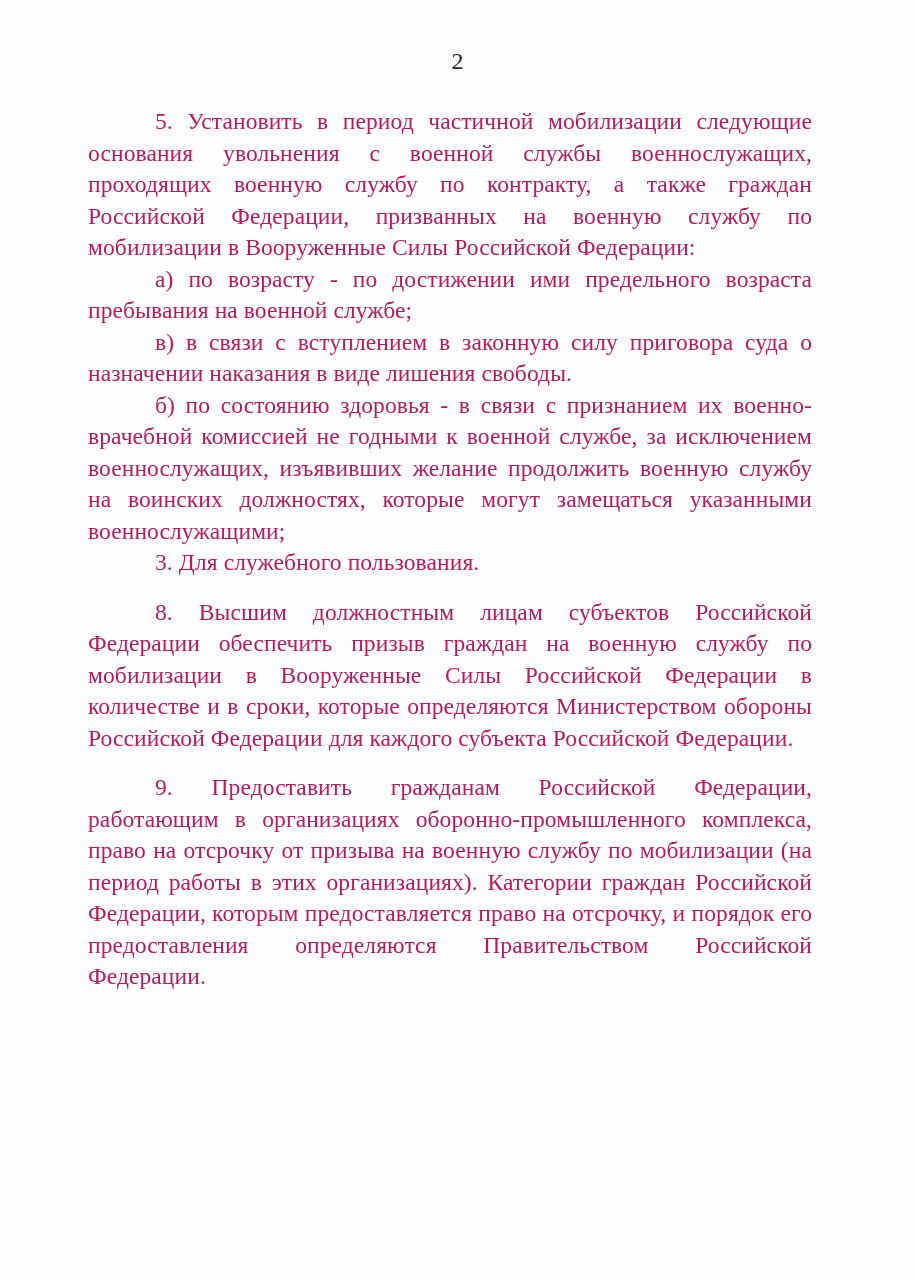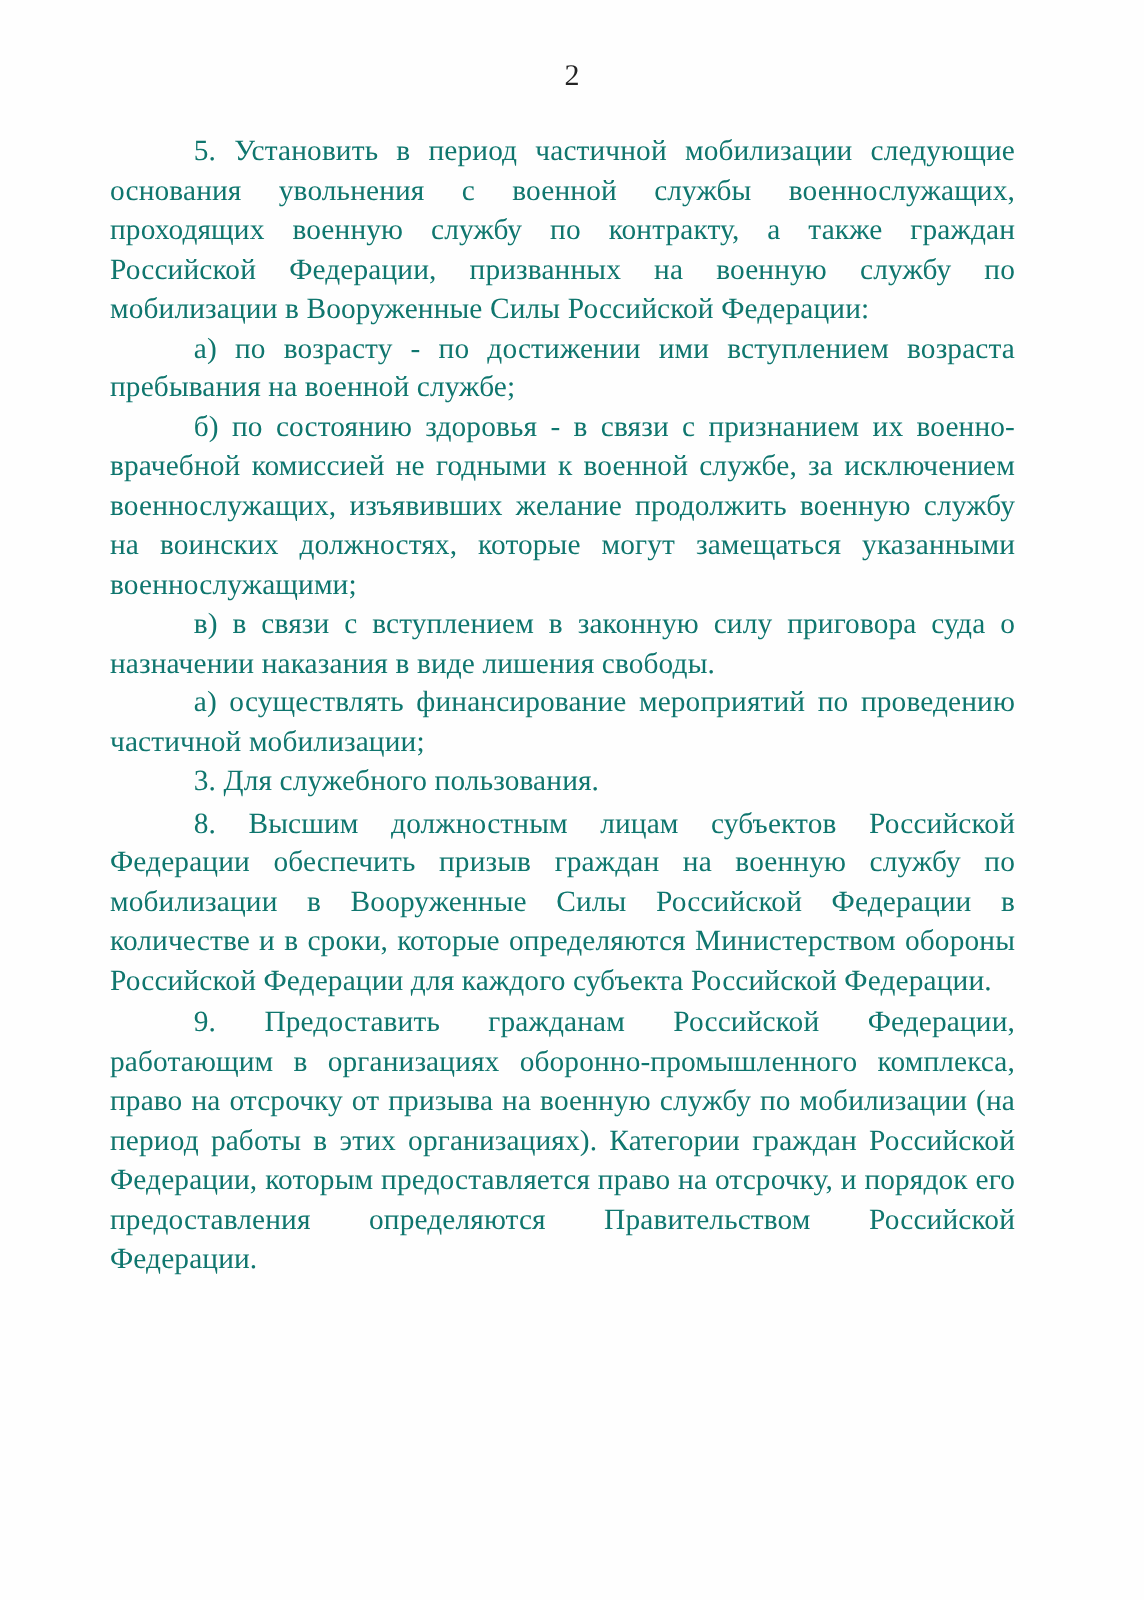--- a/index.html
+++ b/index.html
@@ -27,35 +27,34 @@
     margin: 30px 103px 0 88px;
     width: 724px;
   }
   .para {
     margin: 0;
     font-size: 23.5px;
     line-height: 31.5px;
     text-align: justify;
     text-indent: 67px;
     letter-spacing: 0.1px;
-    color: #0f766e;
+    color: #be185d;
   }
   .para.sp {
-    margin-top: 2px;
+    margin-top: 18px;
   }
 </style>
 </head>
 <body>
 
 <div class="page">
   <div class="page-number">2</div>
 
   <div class="doc-body">
     <p class="para">5. Установить в период частичной мобилизации следующие основания увольнения с военной службы военнослужащих, проходящих военную службу по контракту, а также граждан Российской Федерации, призванных на военную службу по мобилизации в Вооруженные Силы Российской Федерации:</p>
-    <p class="para">а) по возрасту - по достижении ими вступлением возраста пребывания на военной службе;</p>
+    <p class="para">а) по возрасту - по достижении ими предельного возраста пребывания на военной службе;</p>
+    <p class="para">в) в связи с вступлением в законную силу приговора суда о назначении наказания в виде лишения свободы.</p>
     <p class="para">б) по состоянию здоровья - в связи с признанием их военно-врачебной комиссией не годными к военной службе, за исключением военнослужащих, изъявивших желание продолжить военную службу на воинских должностях, которые могут замещаться указанными военнослужащими;</p>
-    <p class="para">в) в связи с вступлением в законную силу приговора суда о назначении наказания в виде лишения свободы.</p>
-    <p class="para">а) осуществлять финансирование мероприятий по проведению частичной мобилизации;</p>
     <p class="para">3. Для служебного пользования.</p>
     <p class="para sp">8. Высшим должностным лицам субъектов Российской Федерации обеспечить призыв граждан на военную службу по мобилизации в Вооруженные Силы Российской Федерации в количестве и в сроки, которые определяются Министерством обороны Российской Федерации для каждого субъекта Российской Федерации.</p>
     <p class="para sp">9. Предоставить гражданам Российской Федерации, работающим в организациях оборонно-промышленного комплекса, право на отсрочку от призыва на военную службу по мобилизации (на период работы в этих организациях). Категории граждан Российской Федерации, которым предоставляется право на отсрочку, и порядок его предоставления определяются Правительством Российской Федерации.</p>
   </div>
 </div>
 
 </body></html>

